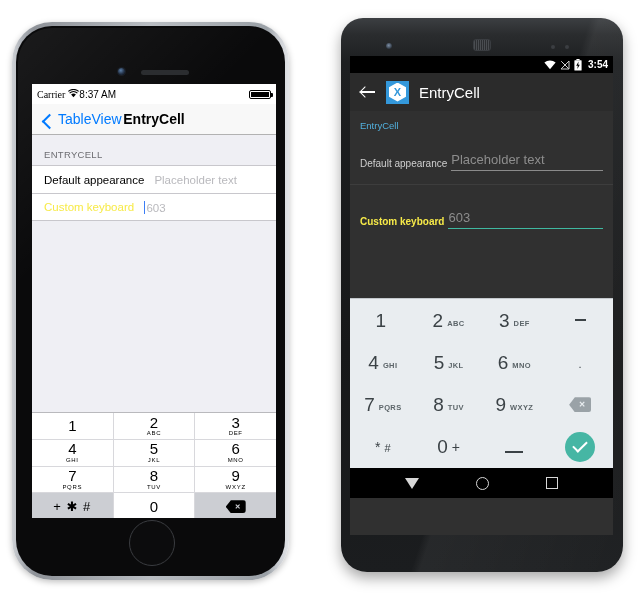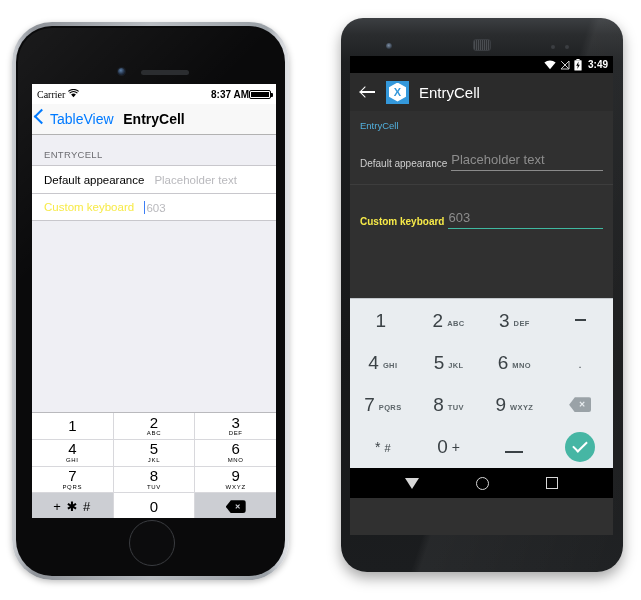--- a/index.html
+++ b/index.html
@@ -82,21 +82,21 @@
     height: 20px;
     background: #ffffff;
     display: flex;
     align-items: center;
     font-size: 10px;
     color: #000;
     padding: 0 5px;
     box-sizing: border-box;
   }
   .ios-status .left { display:flex; align-items:center; gap:3px; flex: 0 0 auto; font-family: Liberation Serif, serif;}
-  .ios-status .center { flex: 1; text-align:right; font-weight: bold; font-size:10px;}
+  .ios-status .center { flex: 1; text-align:left; font-weight: normal; font-size:10px;}
   .ios-status .right { flex: 0 0 auto; display:flex; align-items:center;}
   .ios-carrier { font-size: 10px; }
   .wifi-ios { display:inline-block; }
   .batt-ios {
     width: 22px; height: 9px;
     border: 1px solid #000;
     border-radius: 2px;
     position: relative;
     background: #fff;
     box-sizing: border-box;
@@ -121,24 +121,24 @@
   .ios-navbar {
     height: 30px;
     background: #f8f8f8;
     border-bottom: 0.5px solid #b2b2b2;
     position: relative;
     display: flex;
     align-items: center;
   }
   .ios-back {
     display:flex;
-    align-items:flex-start;
+    align-items:flex-end;
     color: #007aff;
     font-size: 14px;
-    padding-left: 4px;
+    padding-left: 12px;
     gap: 2px;
     cursor: pointer;
   }
   .ios-chevron {
     display:inline-block;
     width: 9px; height: 9px;
     border-left: 2.2px solid #007aff;
     border-bottom: 2.2px solid #007aff;
     transform: rotate(45deg);
     margin-right: 1px;
@@ -622,21 +622,21 @@
           <path d="M1.2 1.2 L8.8 8.8" stroke="#cfcfcf" stroke-width="1"></path>
         </svg>
       </span>
       <span class="ico">
         <svg width="8" height="12" viewBox="0 0 8 12">
           <rect x="2.4" y="0" width="3.2" height="1.2" fill="#ffffff"></rect>
           <rect x="0.4" y="1.2" width="7.2" height="10.4" fill="#ffffff" rx="0.6"></rect>
           <path d="M4.6 2.6 L2.2 6.7 L3.8 6.7 L3.3 10 L5.8 5.7 L4.2 5.7 Z" fill="#000000"></path>
         </svg>
       </span>
-      <span class="an-time">3:49</span>
+      <span class="an-time">3:54</span>
     </div>
 
     <div class="an-appbar">
       <div class="an-arrow"></div>
       <div class="xam-logo">
         <div class="xam-hex">X</div>
       </div>
       <div class="an-title">EntryCell</div>
     </div>
 

